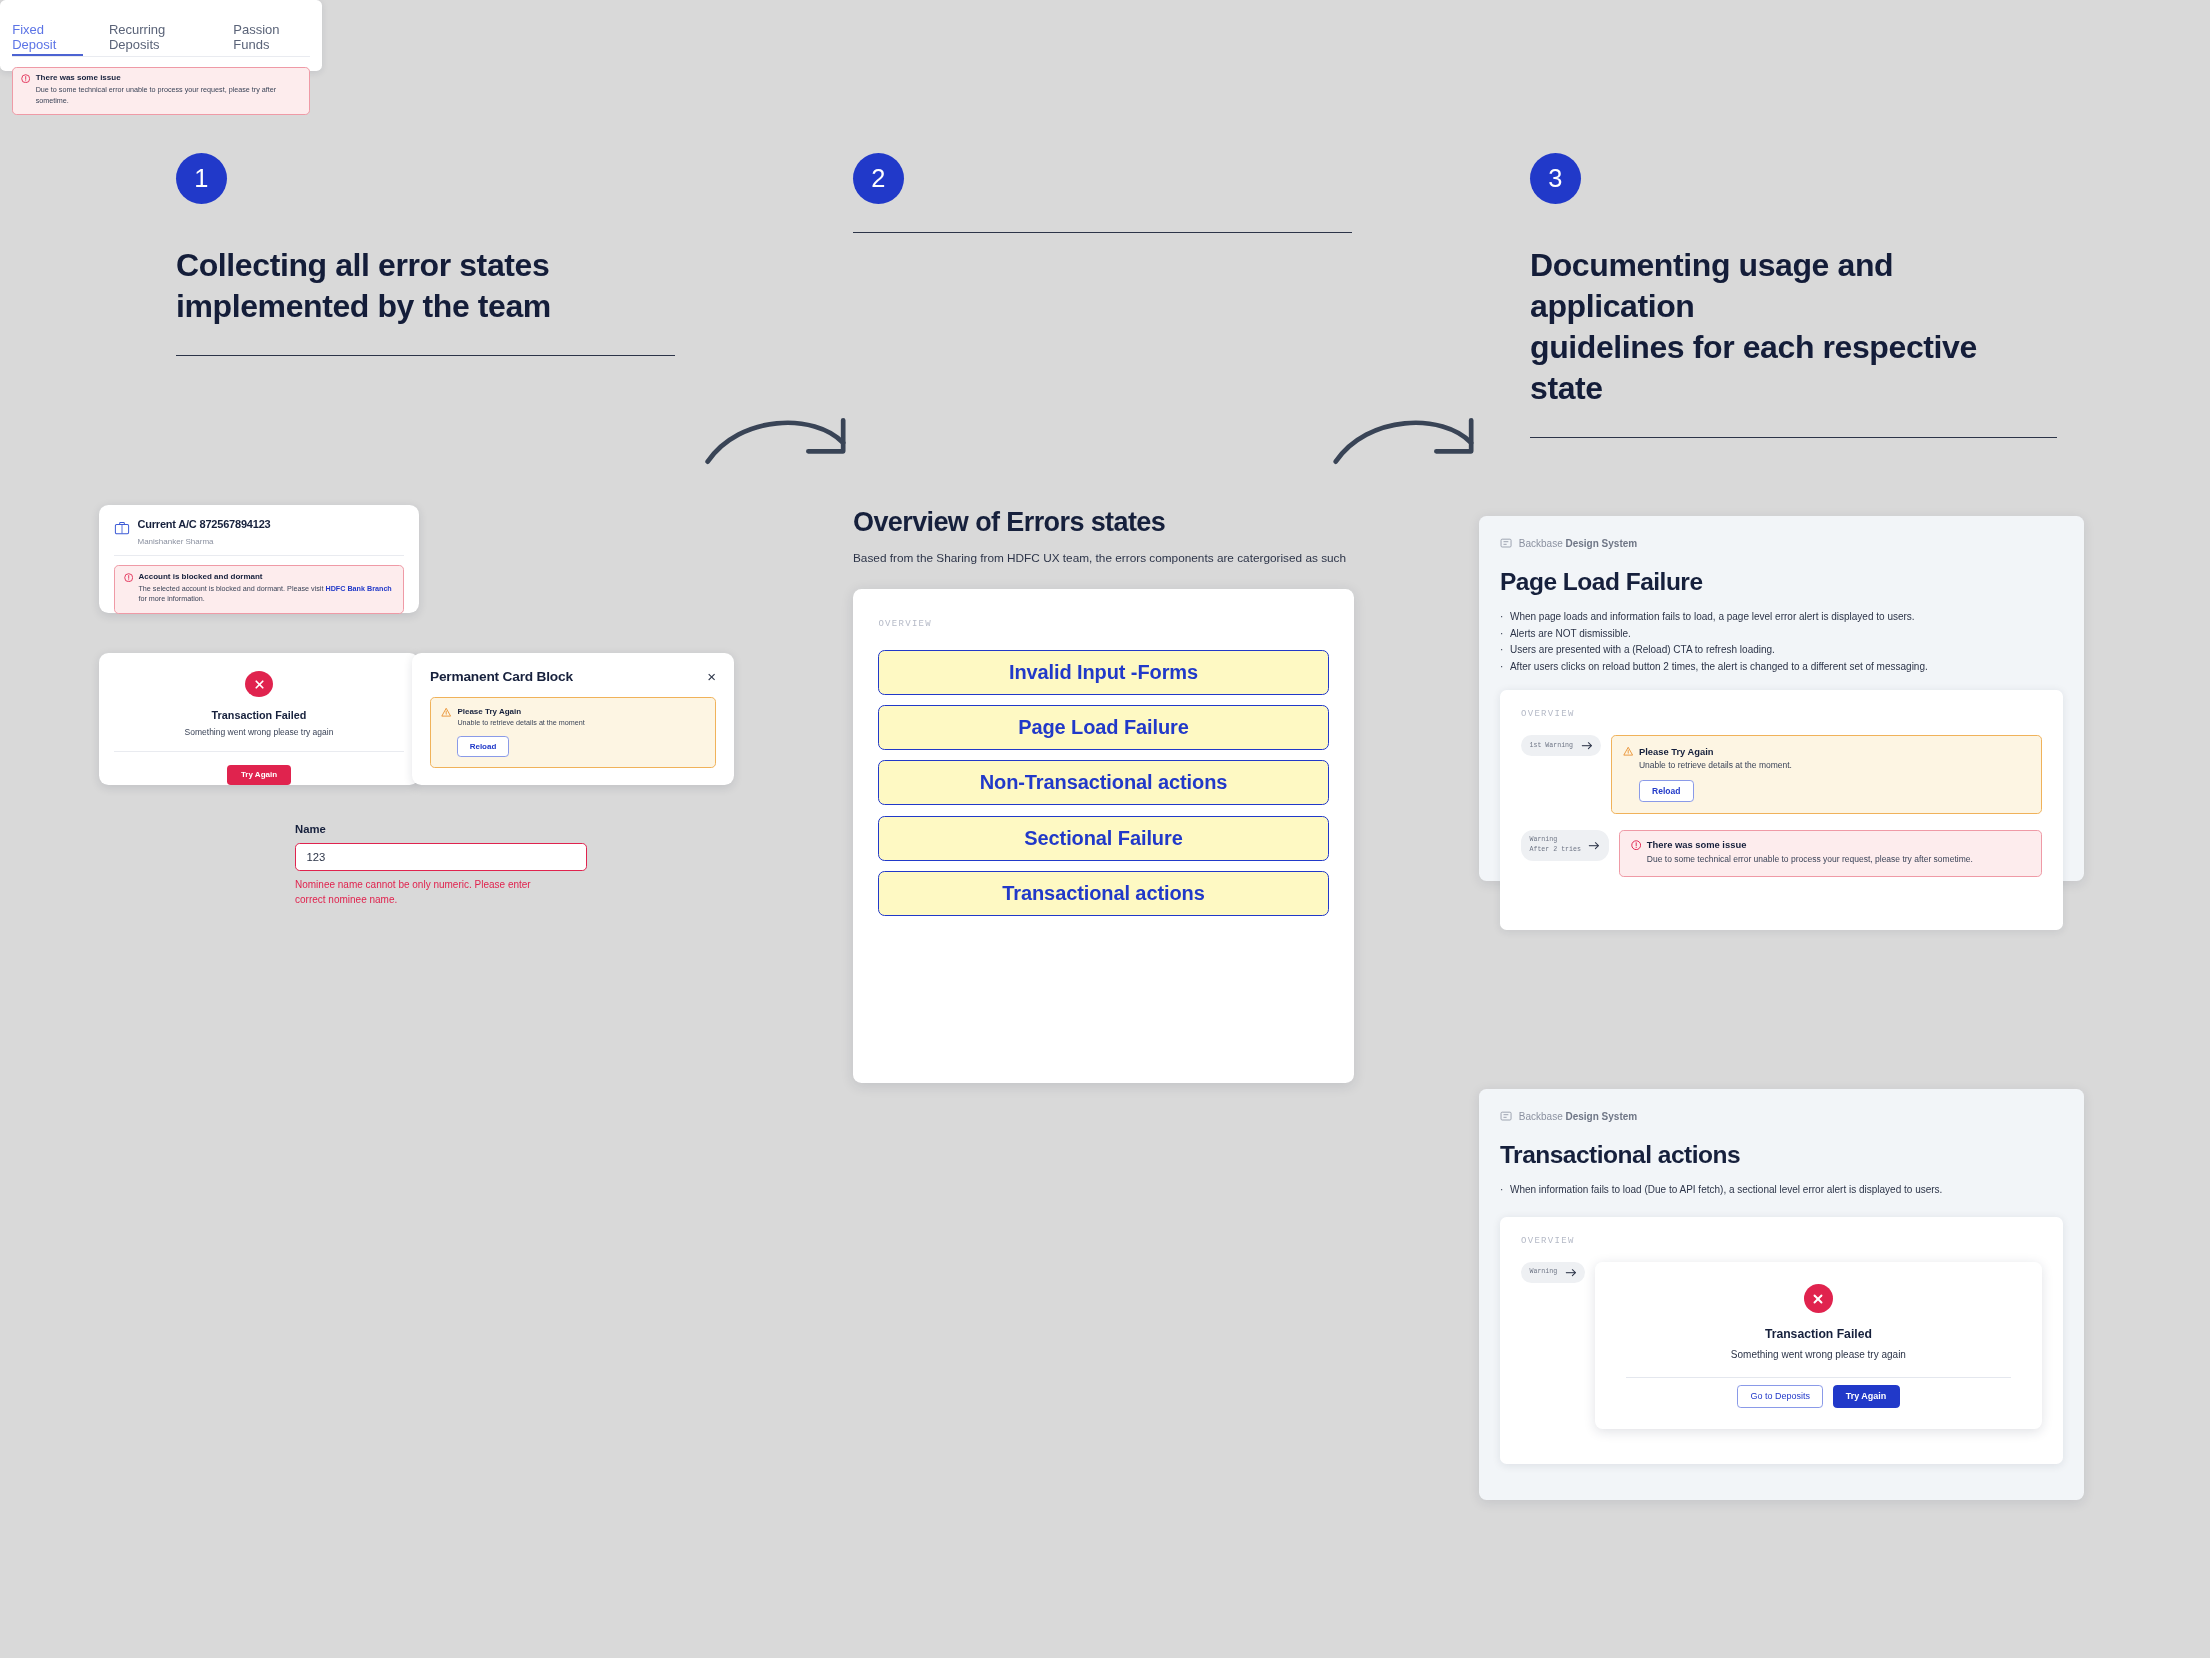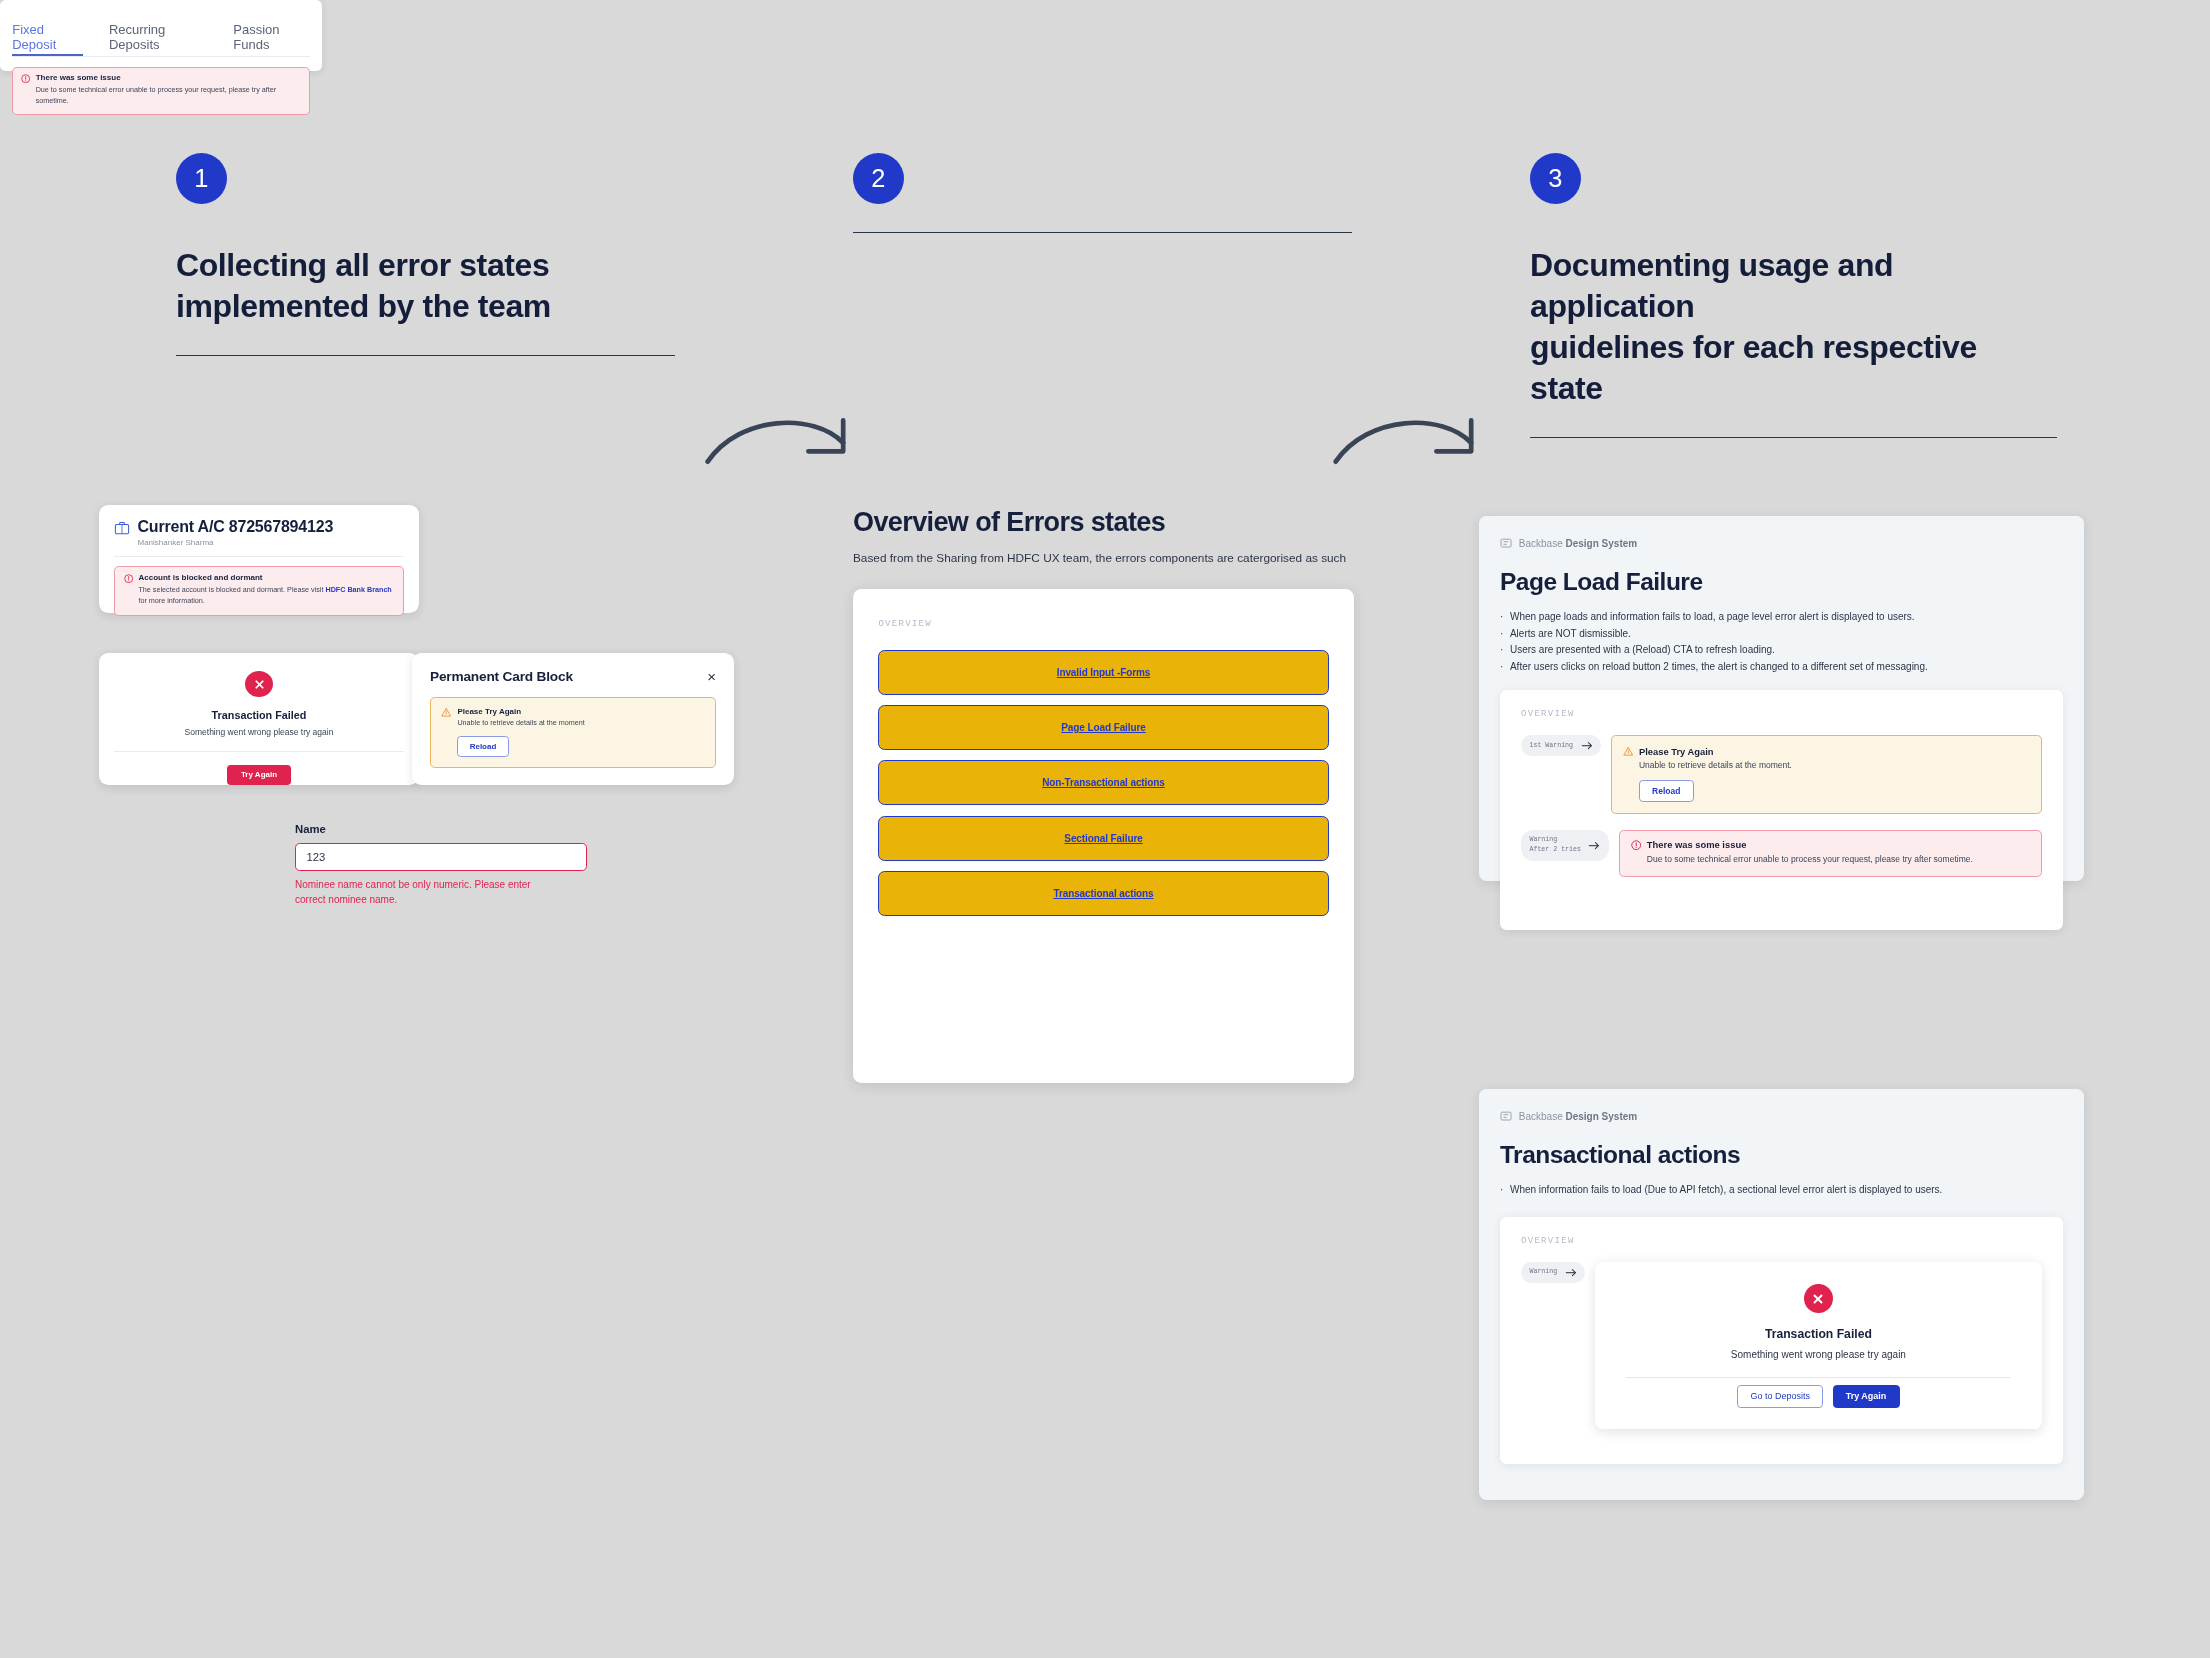--- a/index.html
+++ b/index.html
@@ -42,21 +42,21 @@
   #arrow2 { left: 1330px; top: 407px; }
 
   
   .shot { position: absolute; background: #fff; border-radius: 9.4px;
           box-shadow: 0 2.8px 9.4px rgba(23,32,58,.12); }
 
   
   #card-account { left: 99px; top: 505px; width: 320px; height: 108px; padding: 13px 15px 0 15px; }
   .acct-head { display: flex; align-items: flex-start; gap: 7.5px; }
   .briefcase { width: 16px; height: 14px; margin-top: 2.8px; flex: none; }
-  .acct-title { font-size: 16px; font-weight: 700; letter-spacing: -0.2px; }
+  .acct-title { font-size: 11px; font-weight: 700; letter-spacing: -0.2px; }
   .acct-sub { font-size: 8px; color: #8b91a0; margin-top: 1.9px; margin-left: 23.5px; }
   .acct-div { border-top: 0.9px solid #e9ebf0; margin: 9.4px 0 8.5px 0; }
   .alert-red {
     background: #fdeced; border: 0.9px solid #ef9aa6; border-radius: 4.7px;
     padding: 6.6px 8.5px 8.5px 8.5px;
   }
   .alert-row { display: flex; gap: 5.6px; }
   .alert-body { flex: 1; }
   .alert-title { font-size: 8px; font-weight: 700; color: #16203c; }
   .alert-text { font-size: 7.2px; color: #3b4458; line-height: 1.45; margin-top: 2.8px; }
@@ -103,23 +103,23 @@
   .fld-err { margin-top: 7.5px; font-size: 10px; color: #e0234e; line-height: 1.45; width: 259px; }
 
   
   #center { position: absolute; left: 853px; top: 507px; width: 508px; }
   .center-title { font-size: 27px; font-weight: 700; letter-spacing: -0.6px; }
   .center-sub { font-size: 11.8px; color: #2c3448; margin-top: 13px; }
   #overview-card { margin-top: 23.5px; width: 501px; height: 494px; background: #fff;
                    border-radius: 8.5px; box-shadow: 0 2.8px 13px rgba(23,32,58,.12); padding: 30px 25.4px; }
   .ov-label { font-size: 9px; letter-spacing: 1.3px; color: #b5bac7; }
   .cat-list { margin-top: 21px; display: flex; flex-direction: column; gap: 10.4px; }
-  .cat-btn { height: 45px; border: 1.5px solid #2139c9; border-radius: 6.6px; background: #eab308;
-             color: #2139c9; font-size: 10px; font-weight: 700; display: flex;
-             align-items: center; justify-content: center; letter-spacing: -0.1px; text-decoration: underline; }
+  .cat-btn { height: 45px; border: 1.5px solid #2139c9; border-radius: 6.6px; background: #fef9c3;
+             color: #2139c9; font-size: 20px; font-weight: 700; display: flex;
+             align-items: center; justify-content: center; letter-spacing: -0.1px; }
 
   
   .panel { position: absolute; background: #f2f5f8; border-radius: 7.5px;
            box-shadow: 0 2.8px 11.3px rgba(23,32,58,.10); }
   #panel-plf { left: 1479px; top: 516px; width: 605px; height: 365px; padding: 21px 21px 0 21px; }
   #panel-txn { left: 1479px; top: 1089px; width: 605px; height: 411px; padding: 21px 21px 0 21px; }
   .brand { display: flex; align-items: center; gap: 6.6px; }
   .brand-icon { width: 12.2px; height: 12.2px; flex: none; }
   .brand-text { font-size: 10px; color: #8b91a0; }
   .brand-text b { color: #6f7686; }

